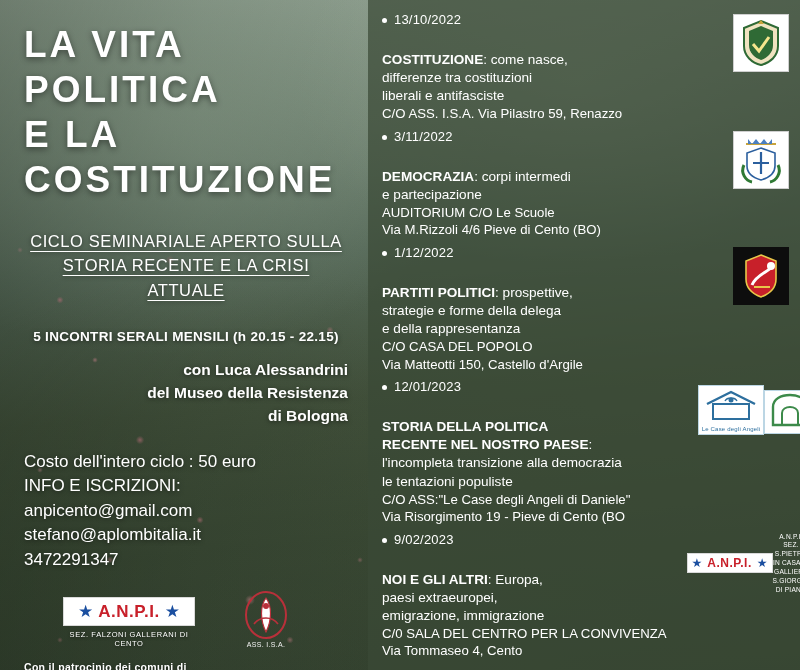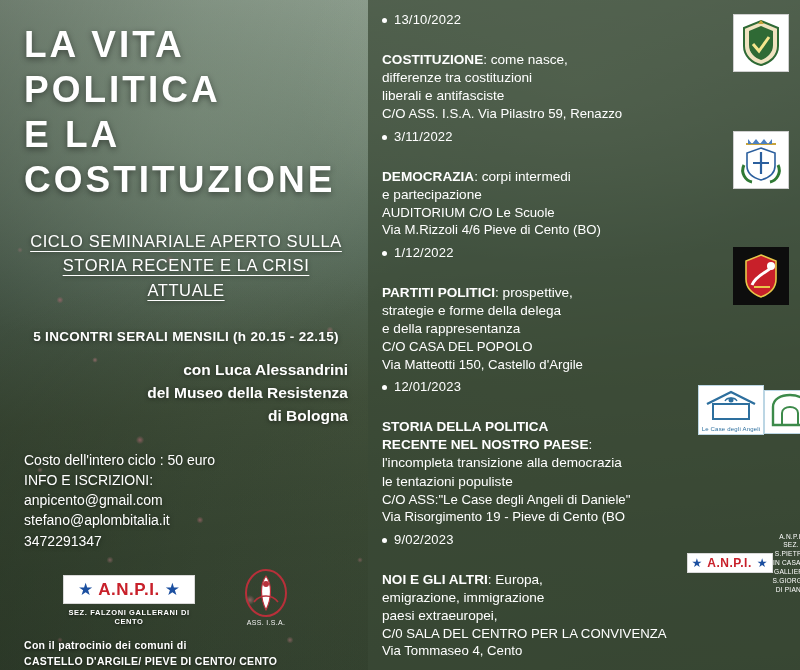--- a/index.html
+++ b/index.html
@@ -85,21 +85,21 @@
     margin-top: 14px;
     text-align: right;
     font-size: 15.5px;
     font-weight: bold;
     line-height: 1.5;
     text-shadow: 0 1px 4px rgba(0,0,0,0.5);
   }
   .speaker span { display: block; }
   .contacts {
     margin-top: 22px;
-    font-size: 14px;
+    font-size: 17px;
     line-height: 1.45;
     text-shadow: 0 1px 4px rgba(0,0,0,0.5);
   }
   .contacts span { display: block; }
   
   .logo-row {
     margin-top: 18px;
     display: flex;
     align-items: flex-end;
     justify-content: center;
@@ -126,21 +126,20 @@
     font-weight: bold;
     font-size: 17px;
     letter-spacing: 0.5px;
   }
   .anpi-sub {
     margin-top: 4px;
     font-size: 7.5px;
     letter-spacing: 0.6px;
     color: #ffffff;
     text-shadow: 0 1px 3px rgba(0,0,0,0.6);
-    font-weight: bold;
   }
   .isa-logo { width: 86px; text-align: center; }
   .isa-mark {
     height: 48px;
     position: relative;
     display: flex; align-items: center; justify-content: center;
   }
   .isa-mark svg { display: block; }
   .isa-sub { font-size: 7px; color: #f2f2f2; margin-top: 2px; letter-spacing: .3px; }
   .patronage {
@@ -415,22 +414,22 @@
           </svg>
         </div>
       </div>
     </div>
 
     <div class="event">
       <div class="event-body">
         <div class="event-date">9/02/2023</div>
         <div class="event-text">
           <span class="event-line"><b>NOI E GLI ALTRI</b><span>: Europa,</span></span>
+          <span class="event-line">paesi extraeuropei,</span>
           <span class="event-line">emigrazione, immigrazione</span>
-          <span class="event-line">paesi extraeuropei,</span>
         </div>
         <div class="event-venue">
           <span>C/0 SALA DEL CENTRO PER LA CONVIVENZA</span>
           <span>Via Tommaseo 4, Cento</span>
         </div>
       </div>
       <div class="logo-box anpi-right">
         <div class="anpi-badge">
           <span class="anpi-star">★</span>
           <span class="anpi-text">A.N.P.I.</span>

